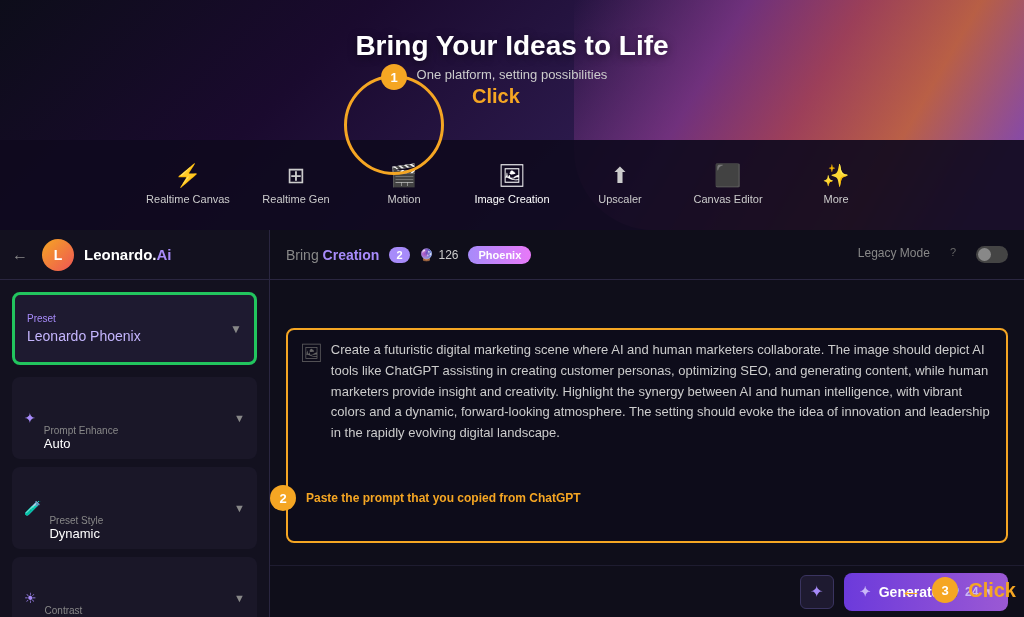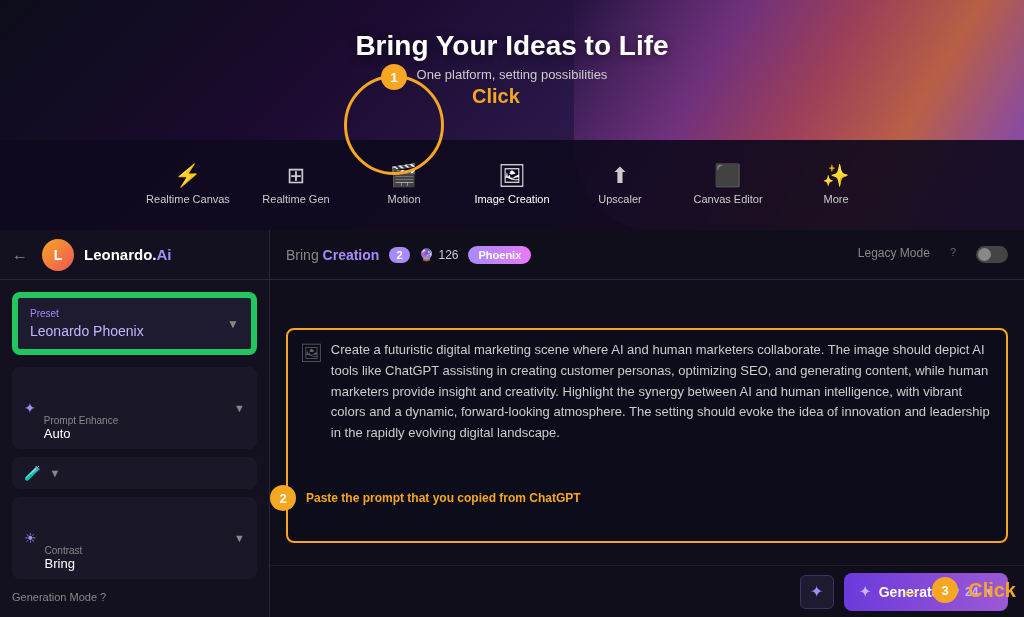--- a/index.html
+++ b/index.html
@@ -131,24 +131,24 @@
     .sidebar-logo-ai { color: #a78bfa; }
     .back-arrow {
       color: #888; font-size: 16px; margin-right: 4px; cursor: pointer;
     }
 
     .sidebar-content { padding: 12px; }
 
     .preset-box {
       background: #1e1a30;
       border-radius: 8px;
-      padding: 10px 12px;
+      padding: 18px 12px;
       margin-bottom: 12px;
       position: relative;
-      border: 6px solid #22c55e;
+      border: 3px solid #22c55e;
     }
     .preset-label {
       font-size: 10px; color: #a78bfa; margin-bottom: 4px;
     }
     .preset-value {
       font-size: 14px; color: #c4b5fd; font-weight: 500;
     }
     .dropdown-arrow {
       position: absolute; right: 12px; top: 50%; transform: translateY(-50%);
       color: #888; font-size: 12px;
@@ -408,20 +408,24 @@
         <span class="control-icon">✦</span>
         <div class="control-text">
           <div class="control-label">Prompt Enhance</div>
           <div class="control-value">Auto</div>
         </div>
         <span class="control-arrow">▼</span>
       </div>
 
       <div class="sidebar-control">
         <span class="control-icon">🧪</span>
+        <div class="control-text">
+          <div class="control-label">Preset Style</div>
+          <div class="control-value">Dynamic</div>
+        </div>
         <span class="control-arrow">▼</span>
       </div>
 
       <div class="sidebar-control">
         <span class="control-icon">☀</span>
         <div class="control-text">
           <div class="control-label">Contrast</div>
           <div class="control-value">Bring</div>
         </div>
         <span class="control-arrow">▼</span>

